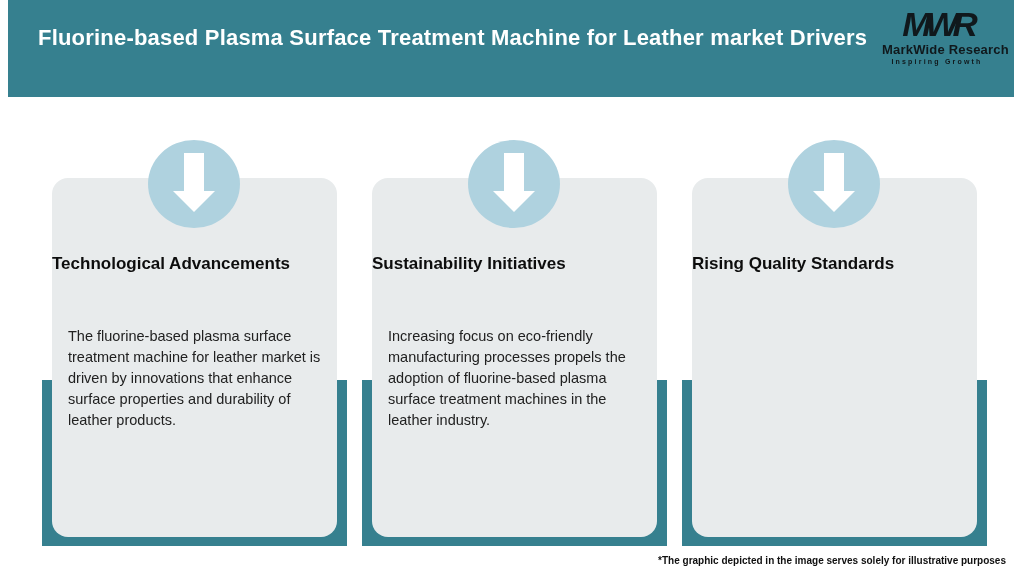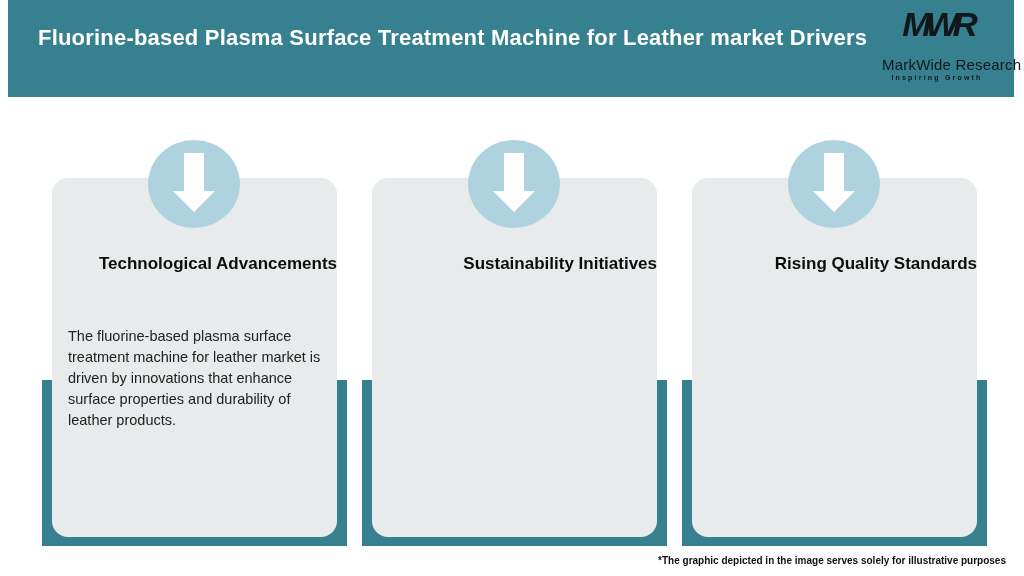--- a/index.html
+++ b/index.html
@@ -36,24 +36,24 @@
   }
   .logo-acronym {
     font-size: 35px;
     font-weight: 800;
     letter-spacing: -6px;
     line-height: 32px;
     transform: scaleY(0.95);
     font-style: italic;
   }
   .logo-name {
-    font-size: 15px;
-    font-weight: normal;
+    font-size: 13px;
+    font-weight: bold;
     letter-spacing: 0.2px;
-    margin-top: 15px;
+    margin-top: 1px;
     white-space: nowrap;
   }
   .logo-tagline {
     font-size: 7px;
     font-weight: bold;
     letter-spacing: 2.2px;
     margin-top: 1px;
     white-space: nowrap;
   }
 
@@ -78,21 +78,21 @@
   .card {
     position: absolute;
     left: 10px; top: 38px;
     width: 285px; height: 359px;
     background: #E8EBEC;
     border-radius: 16px;
     z-index: 2;
   }
   .card h2 {
     margin-top: 76px;
-    text-align: right;
+    text-align: left;
     font-size: 17px;
     font-weight: bold;
     color: #0d0d0d;
   }
   .card p {
     margin: 52px 15px 0 16px;
     font-size: 14.5px;
     line-height: 21px;
     color: #212121;
   }
@@ -163,20 +163,21 @@
     <div class="circle">
       <div class="arrow-stem"></div>
       <div class="arrow-head"></div>
     </div>
   </div>
 
   <div class="card-col col-2">
     <div class="back-panel"></div>
     <div class="card">
       <h2>Sustainability Initiatives</h2>
+      <p>Increasing focus on eco-friendly manufacturing processes propels the adoption of fluorine-based plasma surface treatment machines in the leather industry.</p>
     </div>
     <div class="circle">
       <div class="arrow-stem"></div>
       <div class="arrow-head"></div>
     </div>
   </div>
 
   <div class="card-col col-3">
     <div class="back-panel"></div>
     <div class="card">

